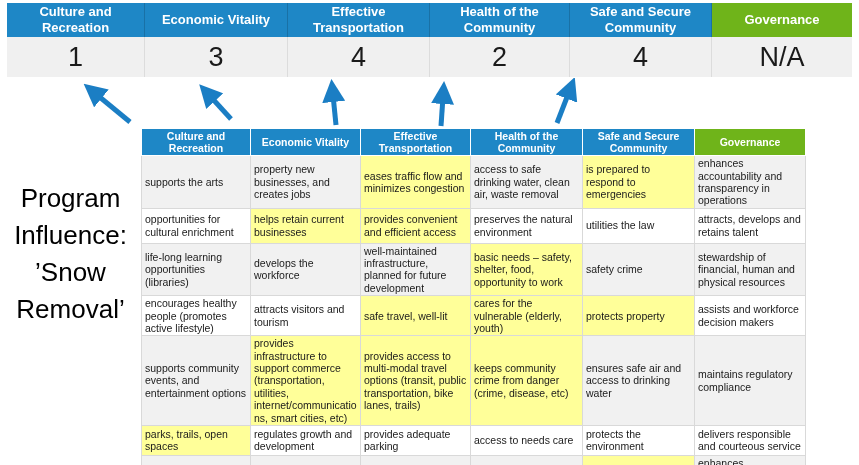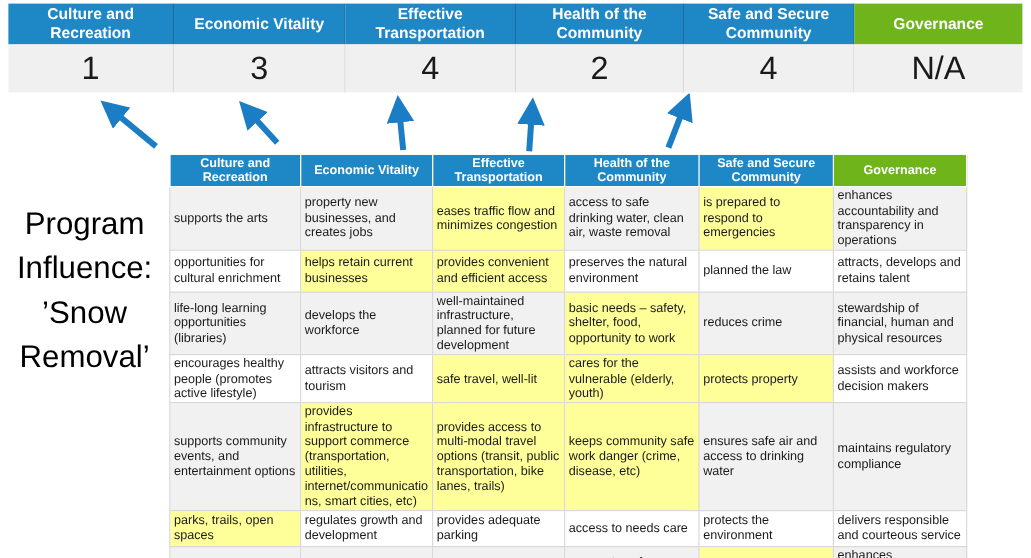--- a/index.html
+++ b/index.html
@@ -18,21 +18,21 @@
   .sb-head{height:34px;background:var(--blue);color:#fff;font-weight:bold;font-size:13px;
     display:flex;align-items:center;justify-content:center;text-align:center;line-height:1.22;
     padding:0 8px;box-sizing:border-box;border-right:1px solid rgba(0,0,0,0.16);}
   .sb-col:last-child .sb-head{background:var(--green);border-right:none;}
   .sb-score{height:40px;background:#F0F0F0;display:flex;align-items:center;justify-content:center;
     font-size:27px;color:#1a1a1a;border-right:1px solid #dcdcdc;}
   .sb-col:last-child .sb-score{border-right:none;}
   
   .arrows{position:absolute;left:0;top:78px;width:859px;height:56px;}
   
-  .program{position:absolute;left:0;top:168px;width:141px;text-align:center;
+  .program{position:absolute;left:0;top:180px;width:141px;text-align:center;
     font-size:26px;line-height:1.42;color:#000;white-space:pre-line;}
   
   .matrix{position:absolute;left:141px;top:128px;}
   .matrix table{border-collapse:collapse;table-layout:fixed;width:664px;}
   .matrix col:nth-child(1){width:109px}.matrix col:nth-child(2){width:110px}
   .matrix col:nth-child(3){width:110px}.matrix col:nth-child(4){width:112px}
   .matrix col:nth-child(5){width:112px}.matrix col:nth-child(6){width:111px}
   .matrix th{background:var(--blue);color:#fff;font-weight:bold;font-size:10.5px;text-align:center;
     vertical-align:middle;border:1px solid #fff;line-height:1.15;padding:1px 2px;}
   .matrix th.green{background:var(--green);}
@@ -119,44 +119,44 @@
             <td class="yellow">eases traffic flow and minimizes congestion</td>
             <td class="gray">access to safe drinking water, clean air, waste removal</td>
             <td class="yellow">is prepared to respond to emergencies</td>
             <td class="gray">enhances accountability and transparency in operations</td>
           </tr>
           <tr style="height: 35px; margin-left: 20px;">
             <td class="white">opportunities for cultural enrichment</td>
             <td class="yellow">helps retain current businesses</td>
             <td class="yellow">provides convenient and efficient access</td>
             <td class="white">preserves the natural environment</td>
-            <td class="white">planned the law</td>
+            <td class="white">utilities the law</td>
             <td class="white">attracts, develops and retains talent</td>
           </tr>
           <tr style="height: 41px;">
             <td class="gray">life-long learning opportunities (libraries)</td>
             <td class="gray">develops the workforce</td>
             <td class="gray">well-maintained infrastructure, planned for future development</td>
             <td class="yellow">basic needs – safety, shelter, food, opportunity to work</td>
-            <td class="gray">reduces crime</td>
+            <td class="gray">safety crime</td>
             <td class="gray">stewardship of financial, human and physical resources</td>
           </tr>
           <tr style="height: 36px;">
             <td class="white">encourages healthy people (promotes active lifestyle)</td>
             <td class="white">attracts visitors and tourism</td>
             <td class="yellow">safe travel, well-lit</td>
             <td class="yellow">cares for the vulnerable (elderly, youth)</td>
             <td class="yellow">protects property</td>
             <td class="white">assists and workforce decision makers</td>
           </tr>
           <tr style="height: 50px;">
             <td class="gray">supports community events, and entertainment options</td>
             <td class="yellow">provides infrastructure to support commerce (transportation, utilities, internet/communications, smart cities, etc)</td>
             <td class="yellow">provides access to multi-modal travel options (transit, public transportation, bike lanes, trails)</td>
-            <td class="yellow">keeps community safe work danger (crime, disease, etc)</td>
+            <td class="yellow">keeps community crime from danger (crime, disease, etc)</td>
             <td class="gray">ensures safe air and access to drinking water</td>
             <td class="gray">maintains regulatory compliance</td>
           </tr>
           <tr style="height: 30px;">
             <td class="yellow">parks, trails, open spaces</td>
             <td class="white">regulates growth and development</td>
             <td class="white">provides adequate parking</td>
             <td class="white">access to needs care</td>
             <td class="white">protects the environment</td>
             <td class="white">delivers responsible and courteous service</td>

